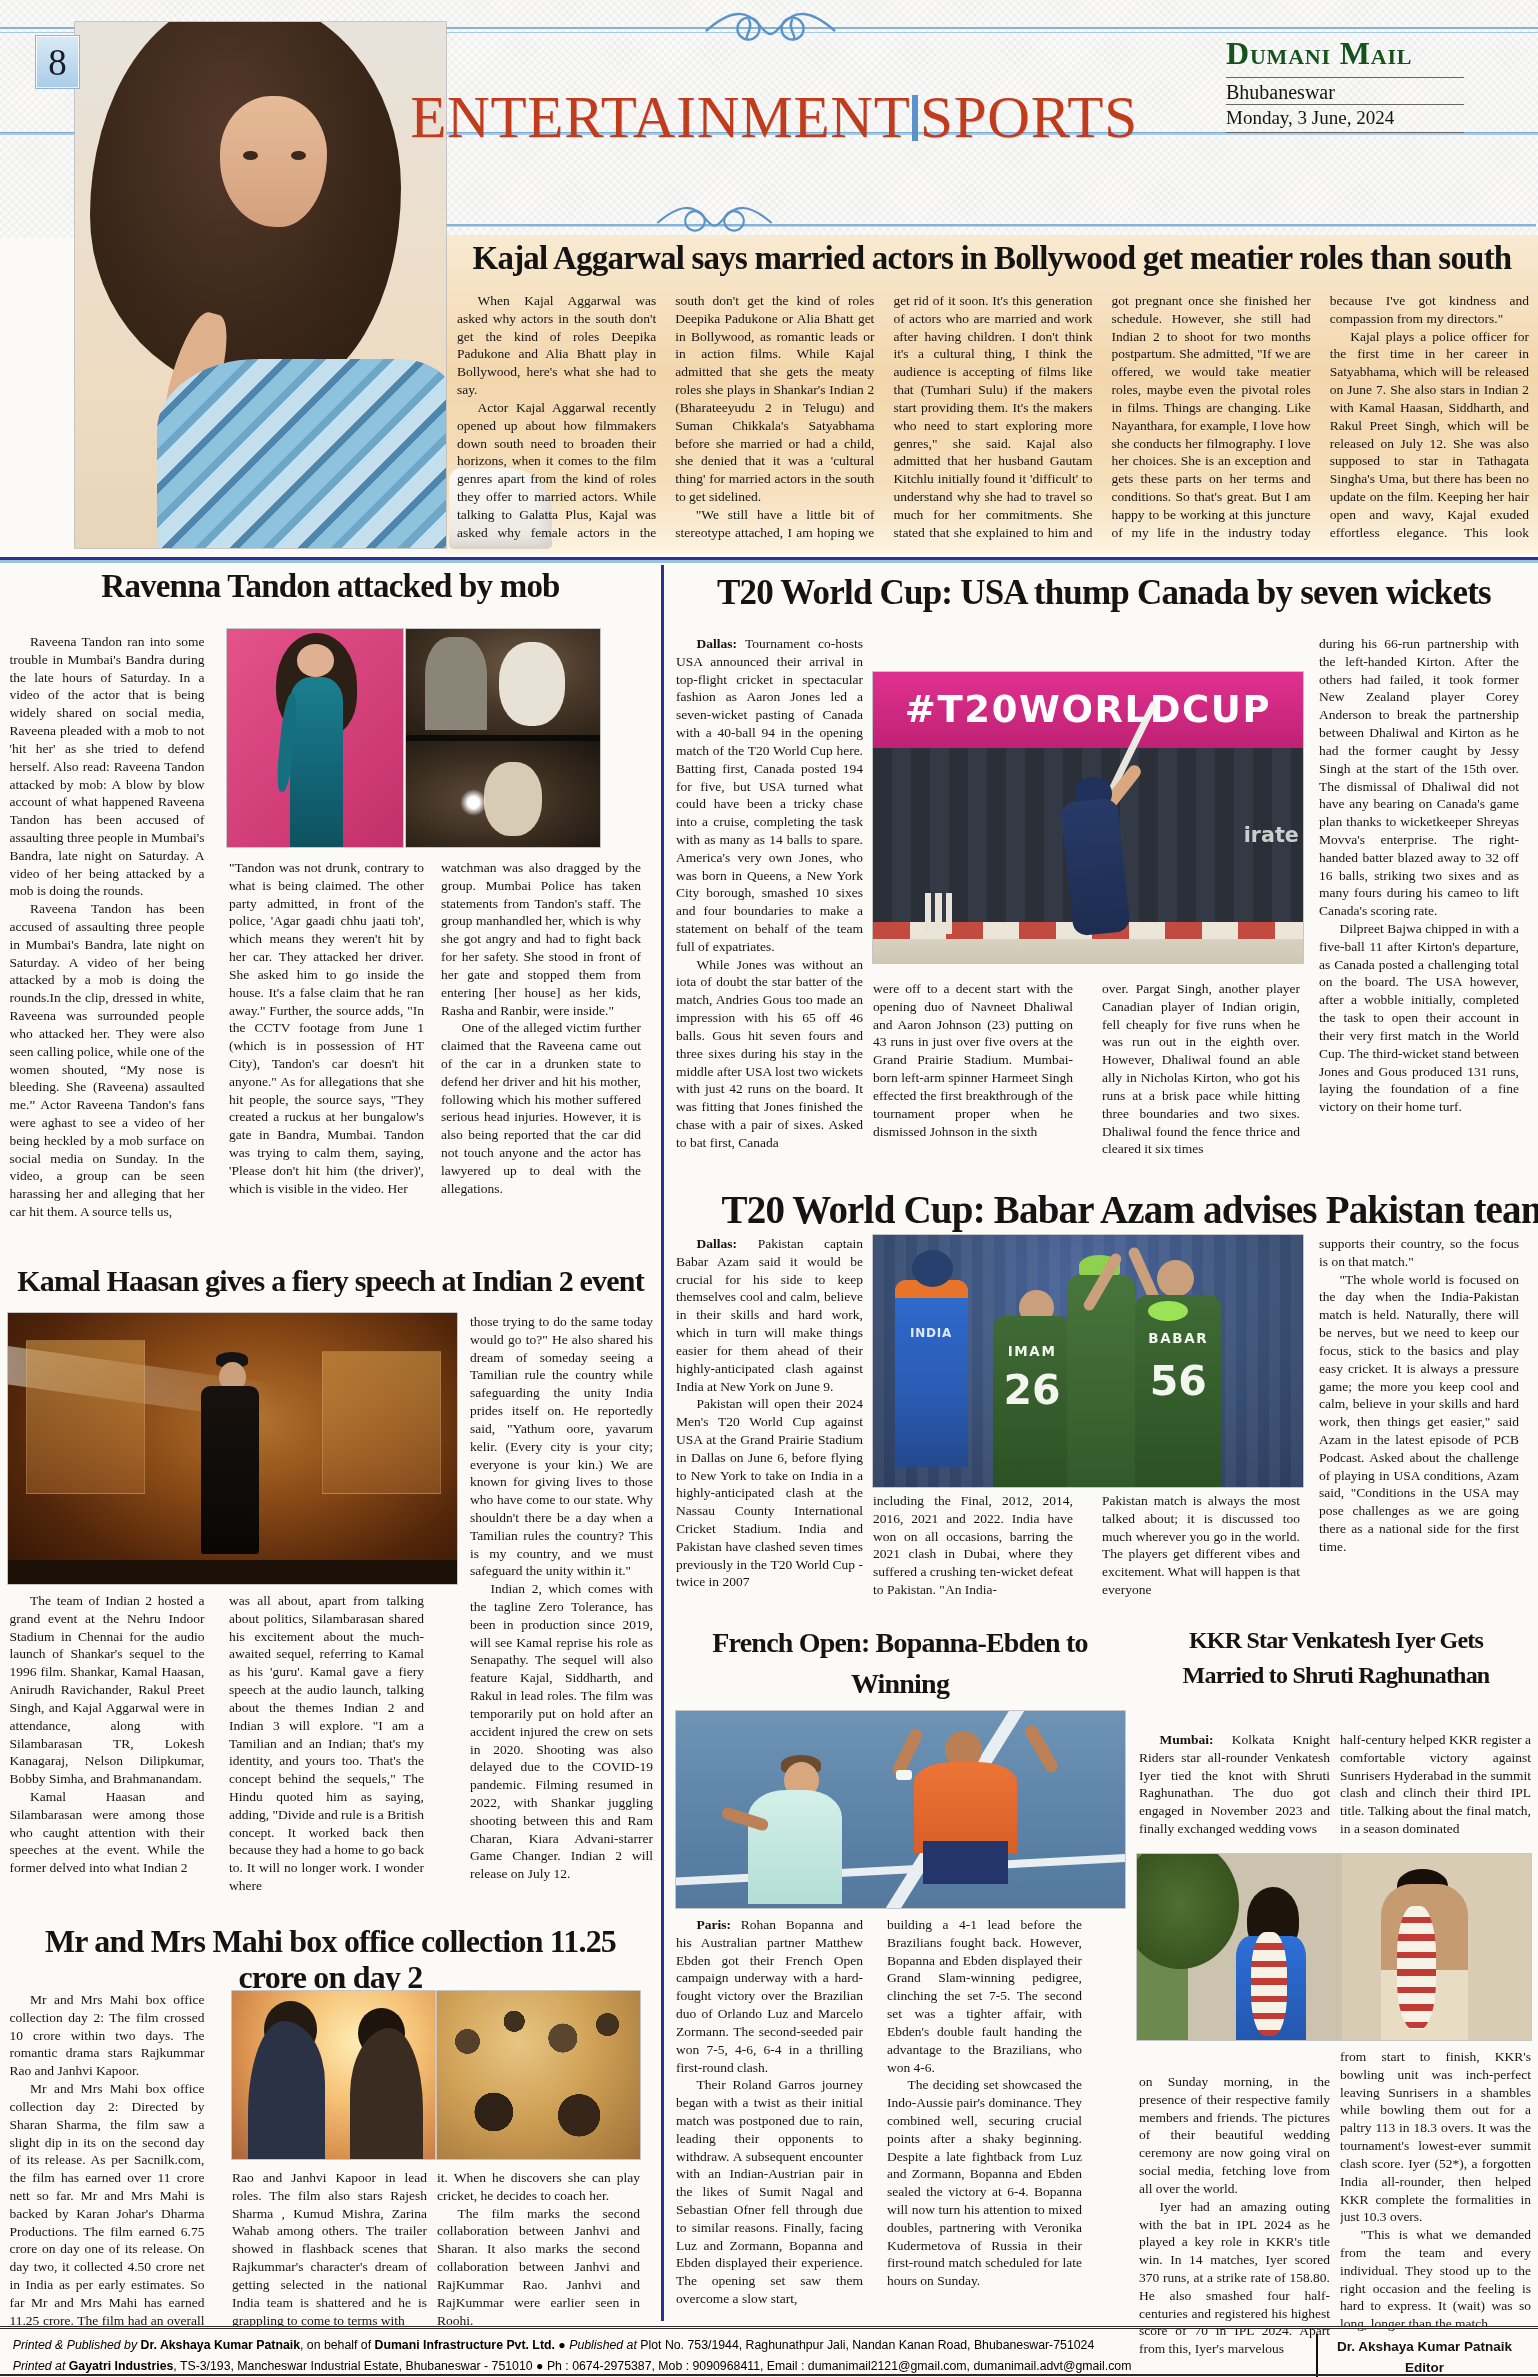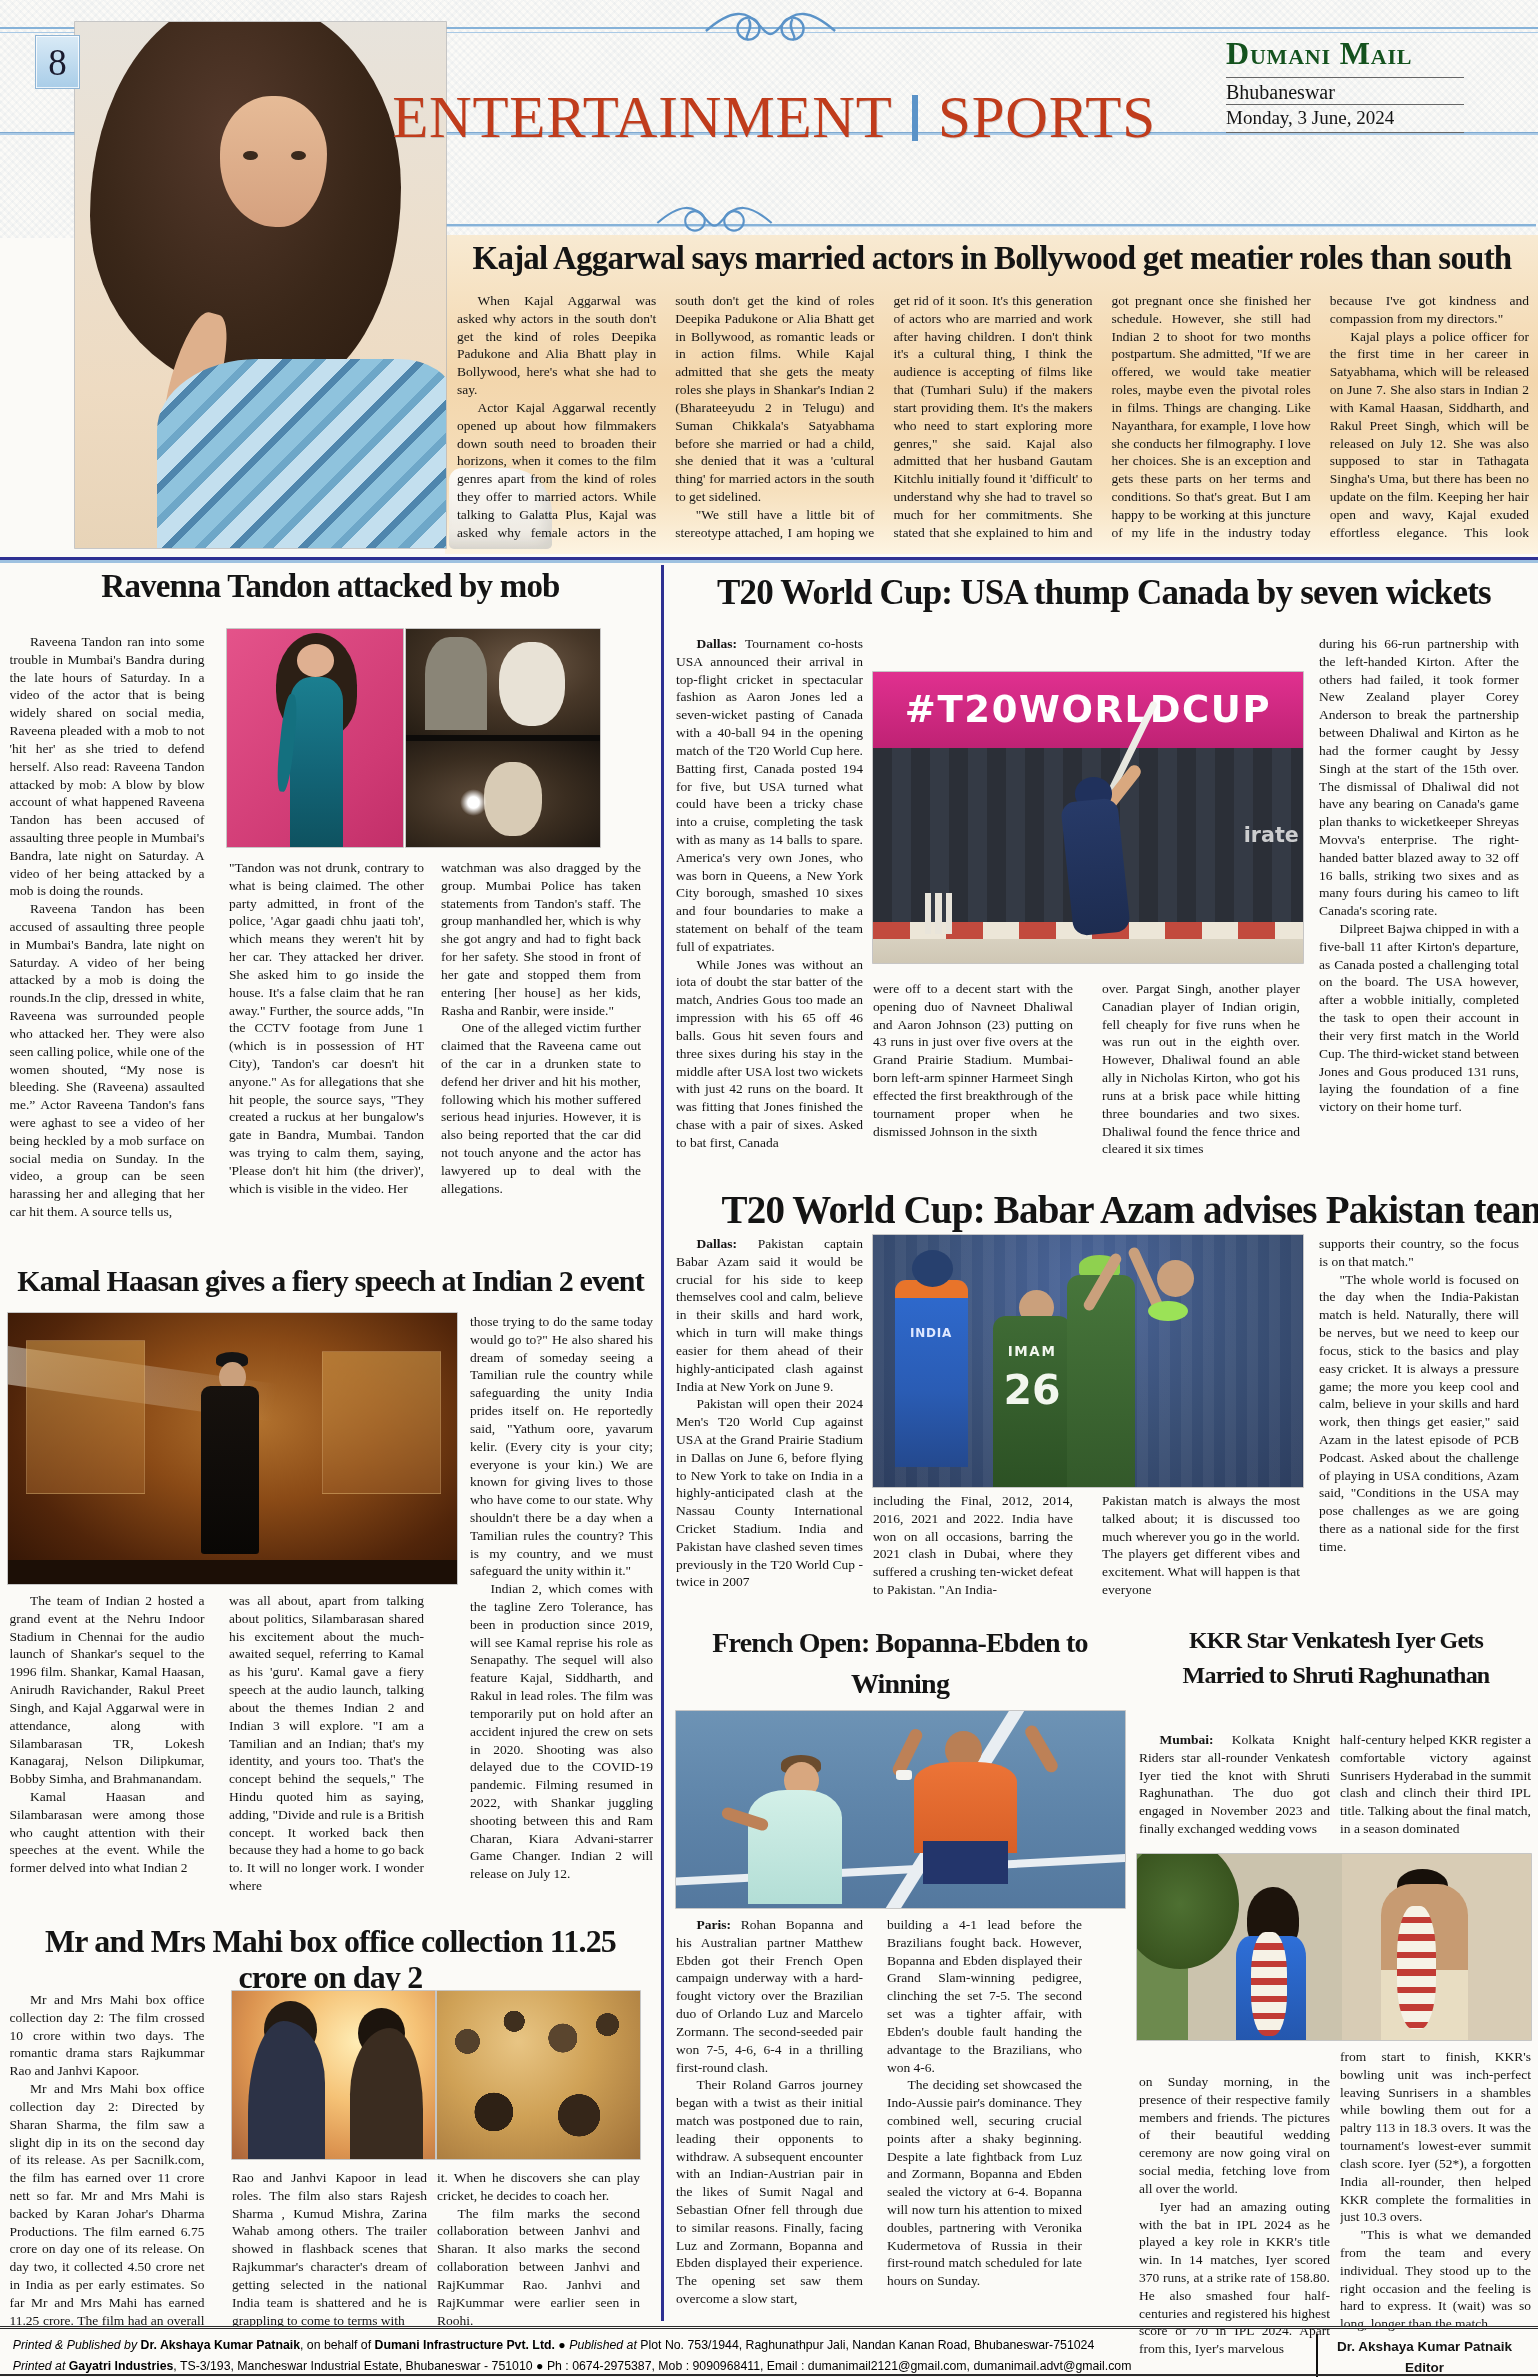--- a/index.html
+++ b/index.html
@@ -10,21 +10,21 @@
                    repeating-linear-gradient(-45deg,rgba(120,150,180,.05) 0 2.4px,transparent 2.4px 5.6px);}
   .abs{position:absolute;}
   
   .rule-top{left:0;top:27px;width:1538px;height:2.4px;background:#86b2d8;}
   .rule-top2{left:0;top:32px;width:1538px;height:0.8px;background:#a9c9e5;}
   .rule-mid{left:0;top:132px;width:1538px;height:2.4px;background:#a9c9e5;border-top:0.8px solid #7fa9d0;z-index:1;}
   .ornament{display:flex;align-items:center;justify-content:center;}
   .pagebox{left:35px;top:35px;width:43px;height:52px;background:linear-gradient(180deg,#d9eaf6,#a9cde8);
         border:1.6px solid #8fb4d4;box-shadow:0 0 0 0.8px #fff inset;display:flex;align-items:center;justify-content:center;
         font-size:37px;color:#1a1a2e;z-index:4;}
-  .section-title{left:373px;top:76px;width:802px;height:83px;display:flex;align-items:center;justify-content:center;gap:20px;z-index:3;}
+  .section-title{left:373px;top:76px;width:802px;height:83px;display:flex;align-items:center;justify-content:center;gap:2px;z-index:3;}
   .section-title .word{font-size:59px;letter-spacing:0.8px;color:#c03c1c;text-shadow:0.8px 0.8px 0 rgba(0,0,0,.15);}
   .section-title .bar{width:5.6px;height:46px;background:#5b93c8;}
   .masthead{left:1226px;top:35px;width:302px;z-index:3;}
   .masthead .mname{font-variant:small-caps;font-weight:bold;font-size:32px;color:#14521e;letter-spacing:0.8px;}
   .masthead .city{font-size:20px;margin-top:4.8px;border-top:0.8px solid #666;padding-top:3.2px;width:238px;}
   .masthead .date{font-size:19px;border-top:0.8px solid #666;border-bottom:0.8px solid #666;padding:2.4px 0;width:238px;}
   .orn2-line{left:445px;top:224px;width:1091px;height:2.4px;background:#86b2d8;border-bottom:0.8px solid #c2d8ec;}
   .orn-svg{z-index:2;}
   
   .kajal-bg{left:445px;top:235px;width:1094px;height:319px;
@@ -292,20 +292,24 @@
     <div class="ph-el bab-head" style="left:34%;top:22%;width:35px;height:35px;"></div>
     <div class="ph-el bab-green" style="left:28%;top:32%;width:18%;height:68%;">
       <div class="bab-jname" style="top:16%;">IMAM</div>
       <div class="bab-jnum" style="top:32%;">26</div>
     </div>
     <div class="ph-el bab-cap" style="left:48%;top:8%;width:41px;height:22px;"></div>
     <div class="ph-el bab-green" style="left:45%;top:16%;width:16%;height:84%;background:linear-gradient(180deg,#47763b,#33592a);"></div>
     <div class="ph-el bab-arm" style="left:52%;top:6%;width:11px;height:64px;transform:rotate(30deg);"></div>
     <div class="ph-el bab-arm" style="left:62%;top:4%;width:11px;height:67px;transform:rotate(-24deg);"></div>
     <div class="ph-el bab-head" style="left:66%;top:10%;width:37px;height:37px;"></div>
+    <div class="ph-el bab-green" style="left:61%;top:24%;width:20%;height:76%;">
+      <div class="bab-jname" style="top:18%;">BABAR</div>
+      <div class="bab-jnum" style="top:34%;">56</div>
+    </div>
     <div class="ph-el bab-cap" style="left:64%;top:26%;width:40px;height:20.6px;background:#9be257;border-radius:50%;"></div>
   </div>
   <div class="col noindent-first" style="left:873px;top:1492px;width:200px;height:125px;">
       <p class="para">including the Final, 2012, 2014, 2016, 2021 and 2022. India have won on all occasions, barring the 2021 clash in Dubai, where they suffered a crushing ten-wicket defeat to Pakistan. "An India-</p>
     </div>
   <div class="col noindent-first" style="left:1102px;top:1492px;width:198px;height:125px;">
       <p class="para">Pakistan match is always the most talked about; it is discussed too much wherever you go in the world. The players get different vibes and excitement. What will happen is that everyone</p>
     </div>
   <div class="col noindent-first" style="left:1319px;top:1235px;width:200px;height:383px;">
       <p class="para">supports their country, so the focus is on that match."</p>

